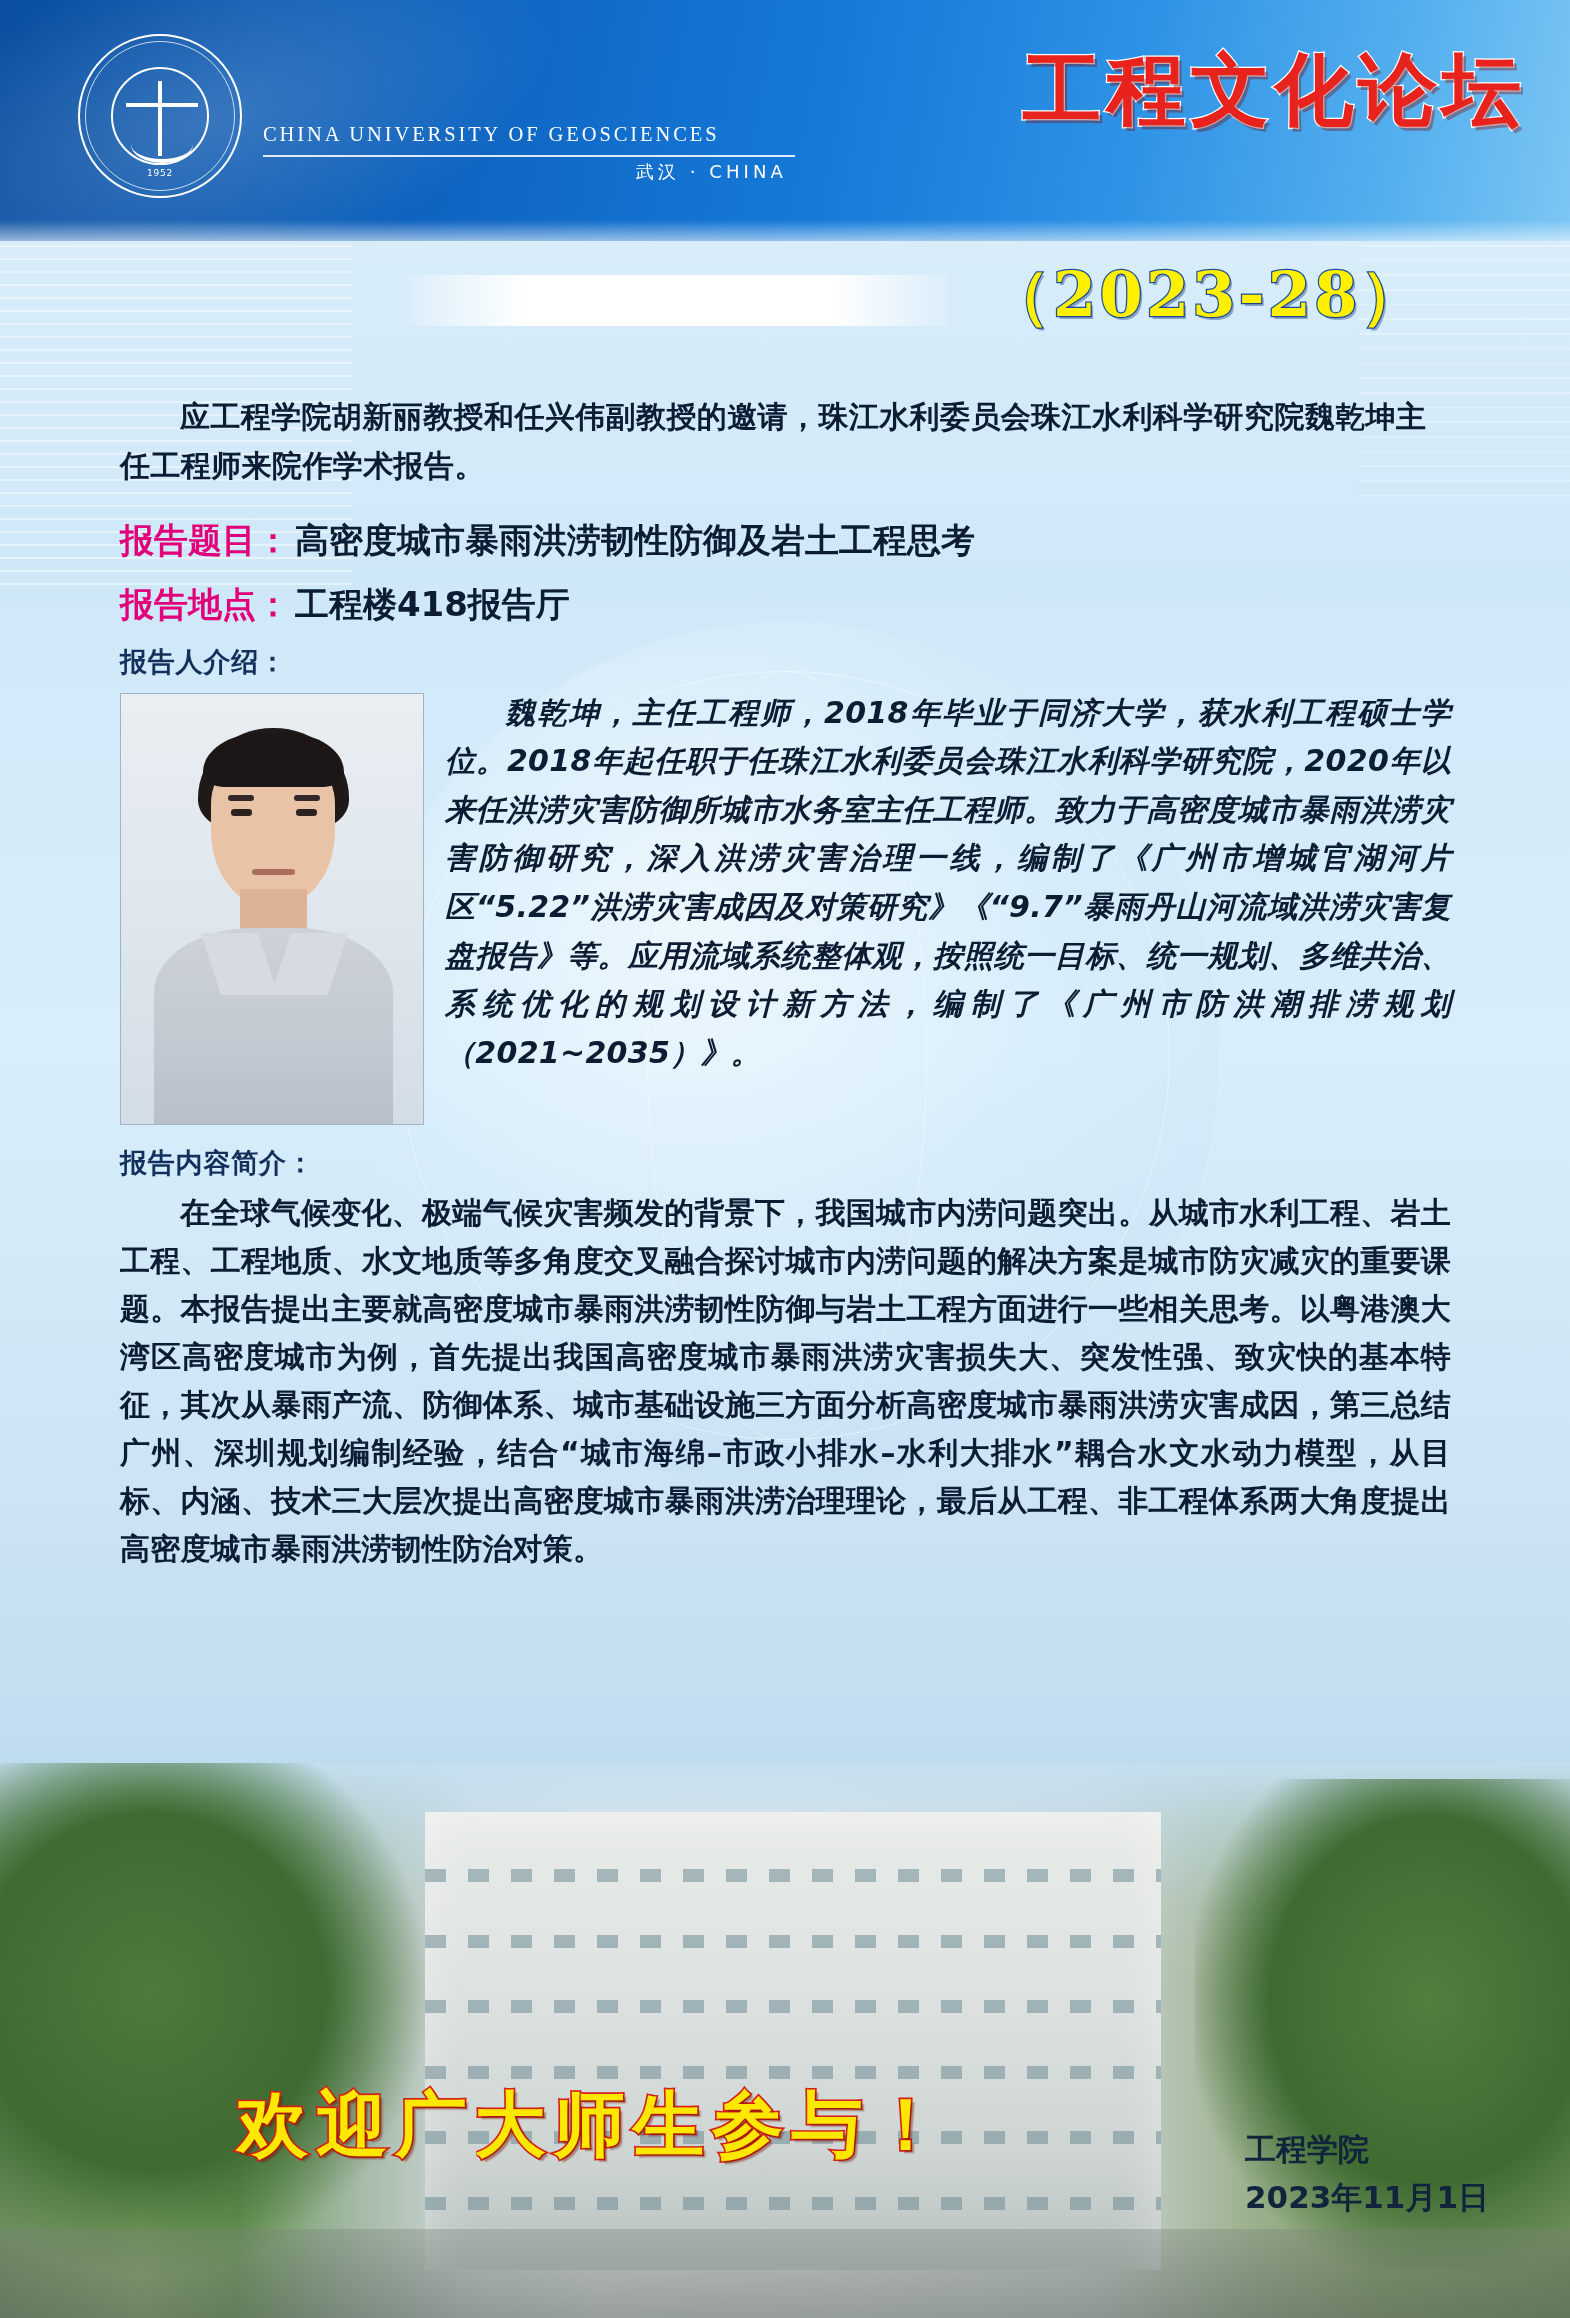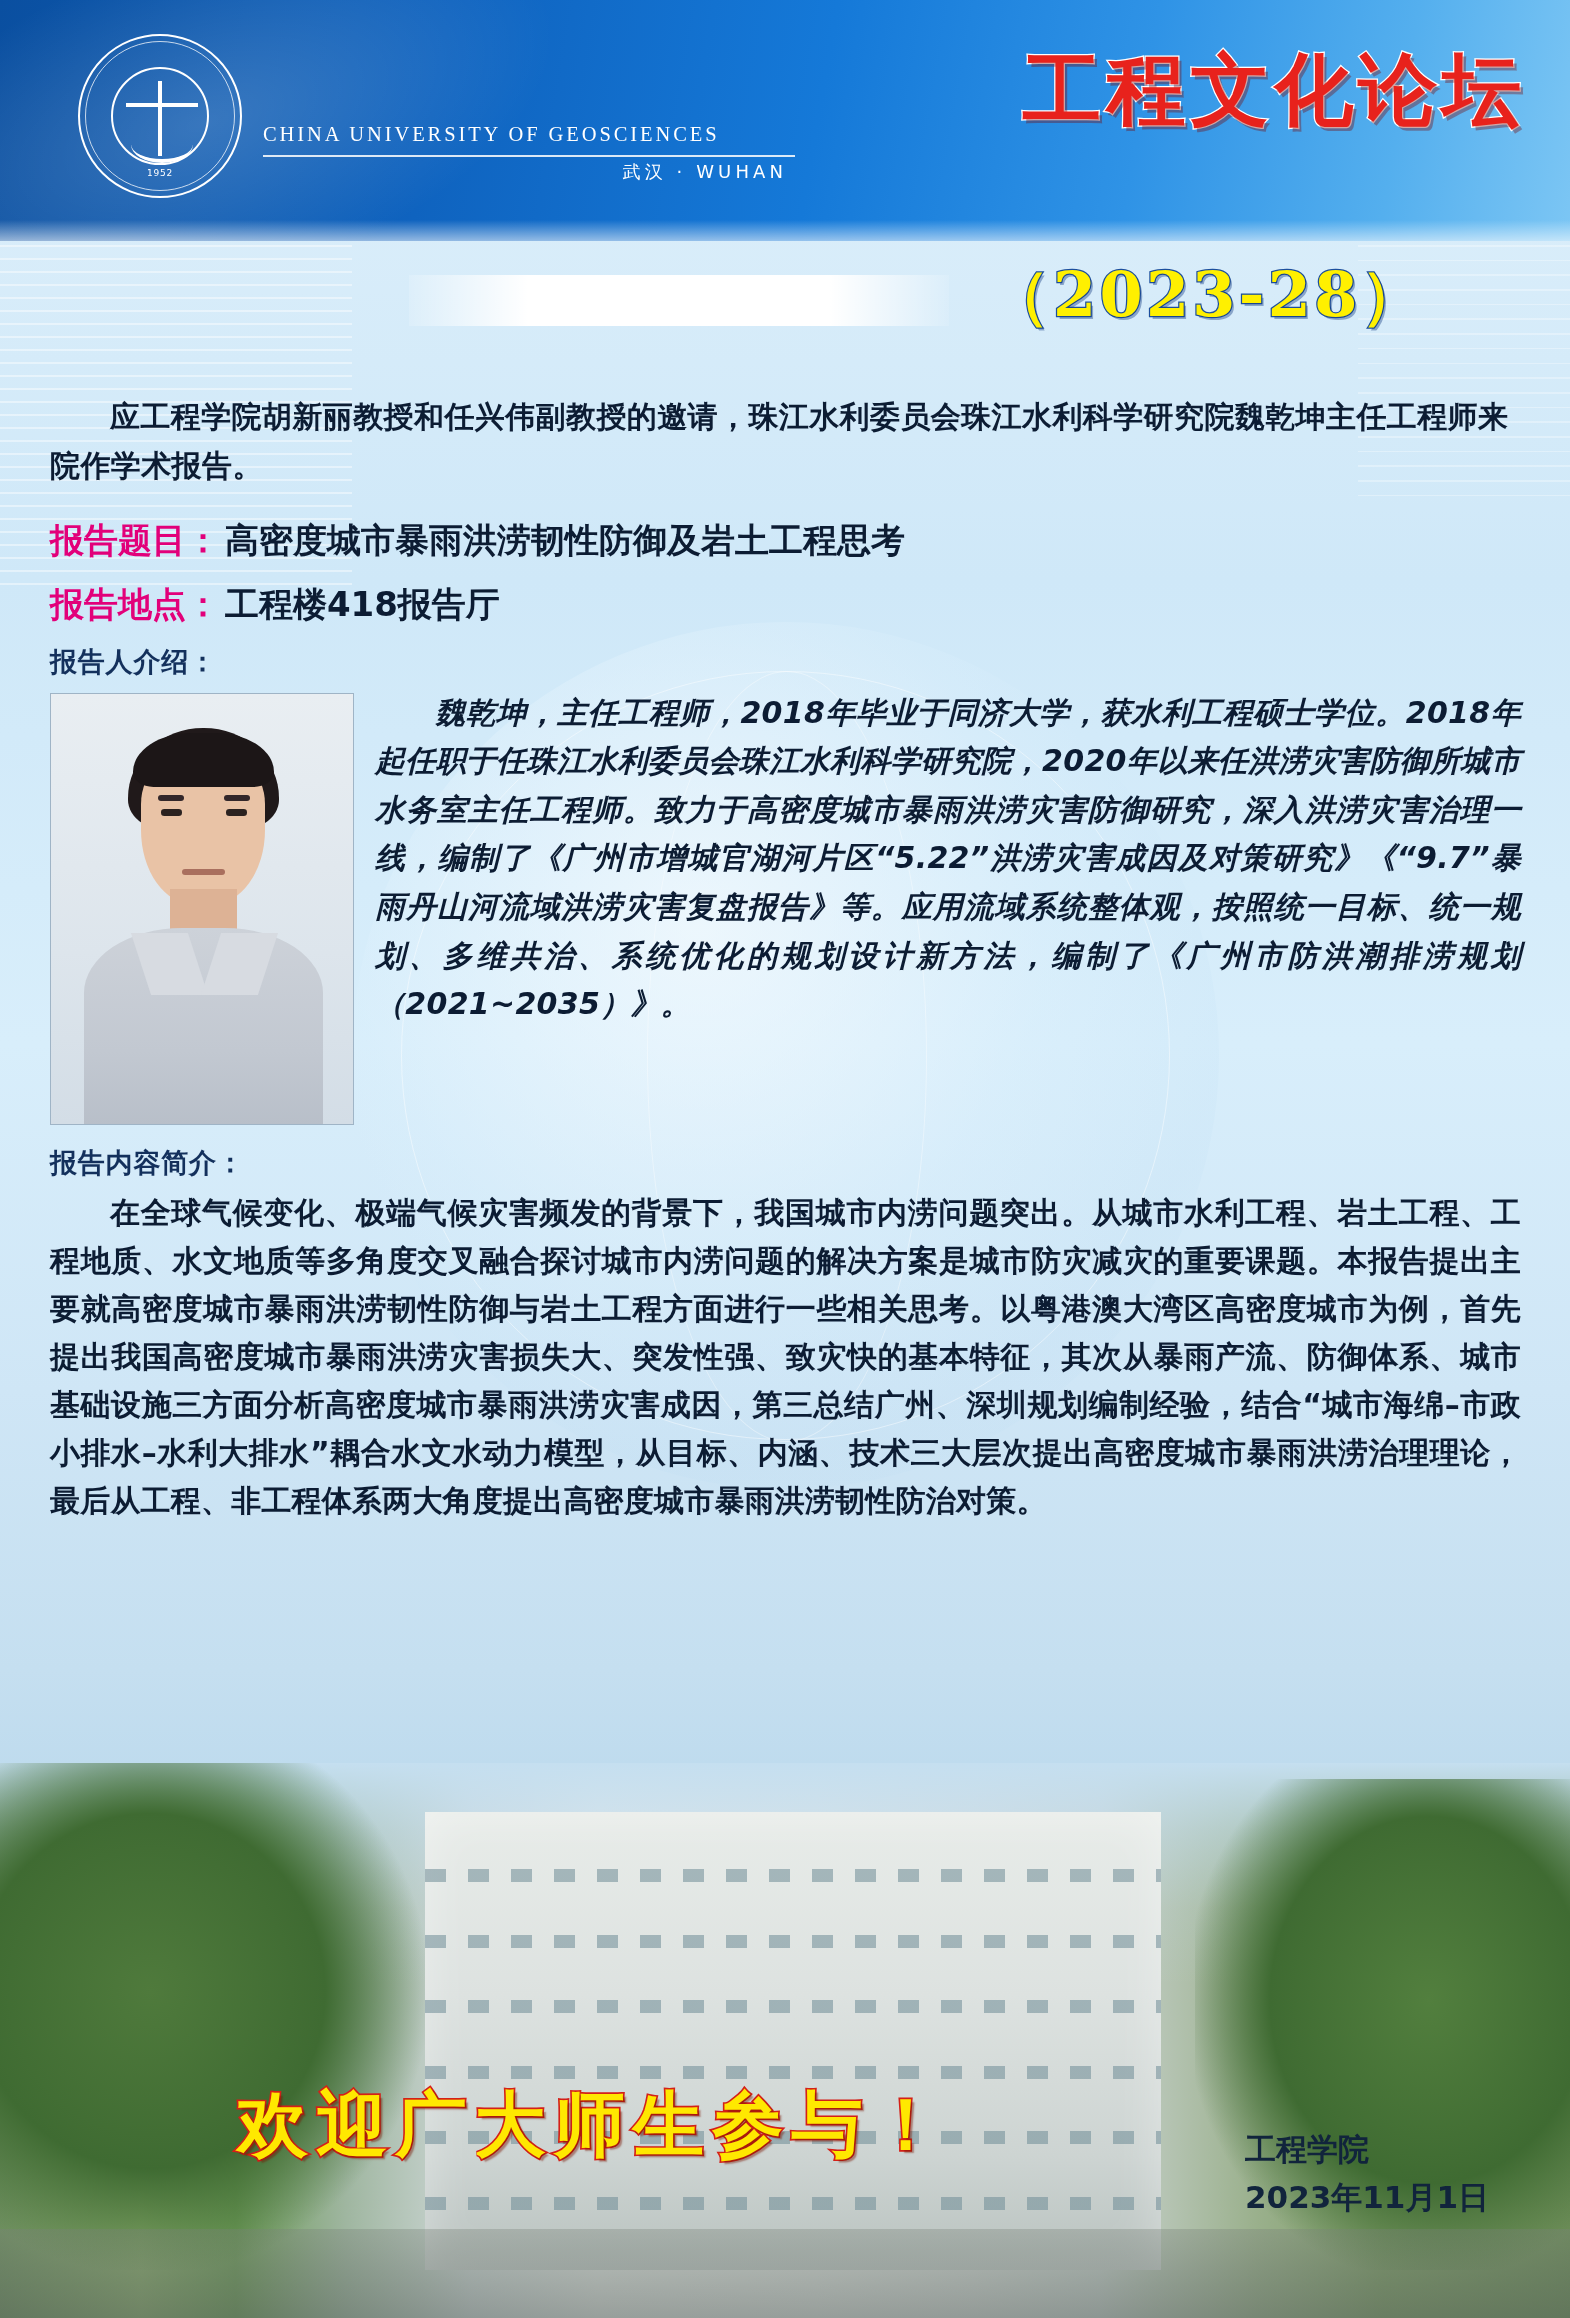--- a/index.html
+++ b/index.html
@@ -279,21 +279,21 @@
     text-shadow: 2.5px 2.5px 0 rgba(20,60,130,0.4);
     white-space: nowrap;
   }
 
   
   .content {
     position: absolute;
     left: 0;
     top: 393px;
     width: 1571px;
-    padding: 0 50px;
+    padding: 0 120px;
     box-sizing: border-box;
     color: #0c1c33;
   }
   .intro-para {
     font-family: "DejaVu Sans", "Liberation Sans", sans-serif;
     font-weight: bold;
     font-size: 30px;
     line-height: 1.62;
     text-indent: 2em;
     margin: 0 0 24.5px 0;
@@ -476,21 +476,21 @@
     <div class="logo">
       <div class="ring-text"></div>
       <div class="inner">
         <div class="arc"></div>
       </div>
       <div class="yr">1952</div>
     </div>
 
     <div class="uni-en">CHINA UNIVERSITY OF GEOSCIENCES</div>
     <div class="uni-rule"></div>
-    <div class="uni-sub">武汉 · WUHAN</div>
+    <div class="uni-sub">武汉 · CHINA</div>
 
     <div class="forum-title">工程文化论坛</div>
   </div>
 
   <div class="issue-bar">
     <div class="issue-white"></div>
     <div class="issue-num">（2023-28）</div>
   </div>
 
   <div class="content">

